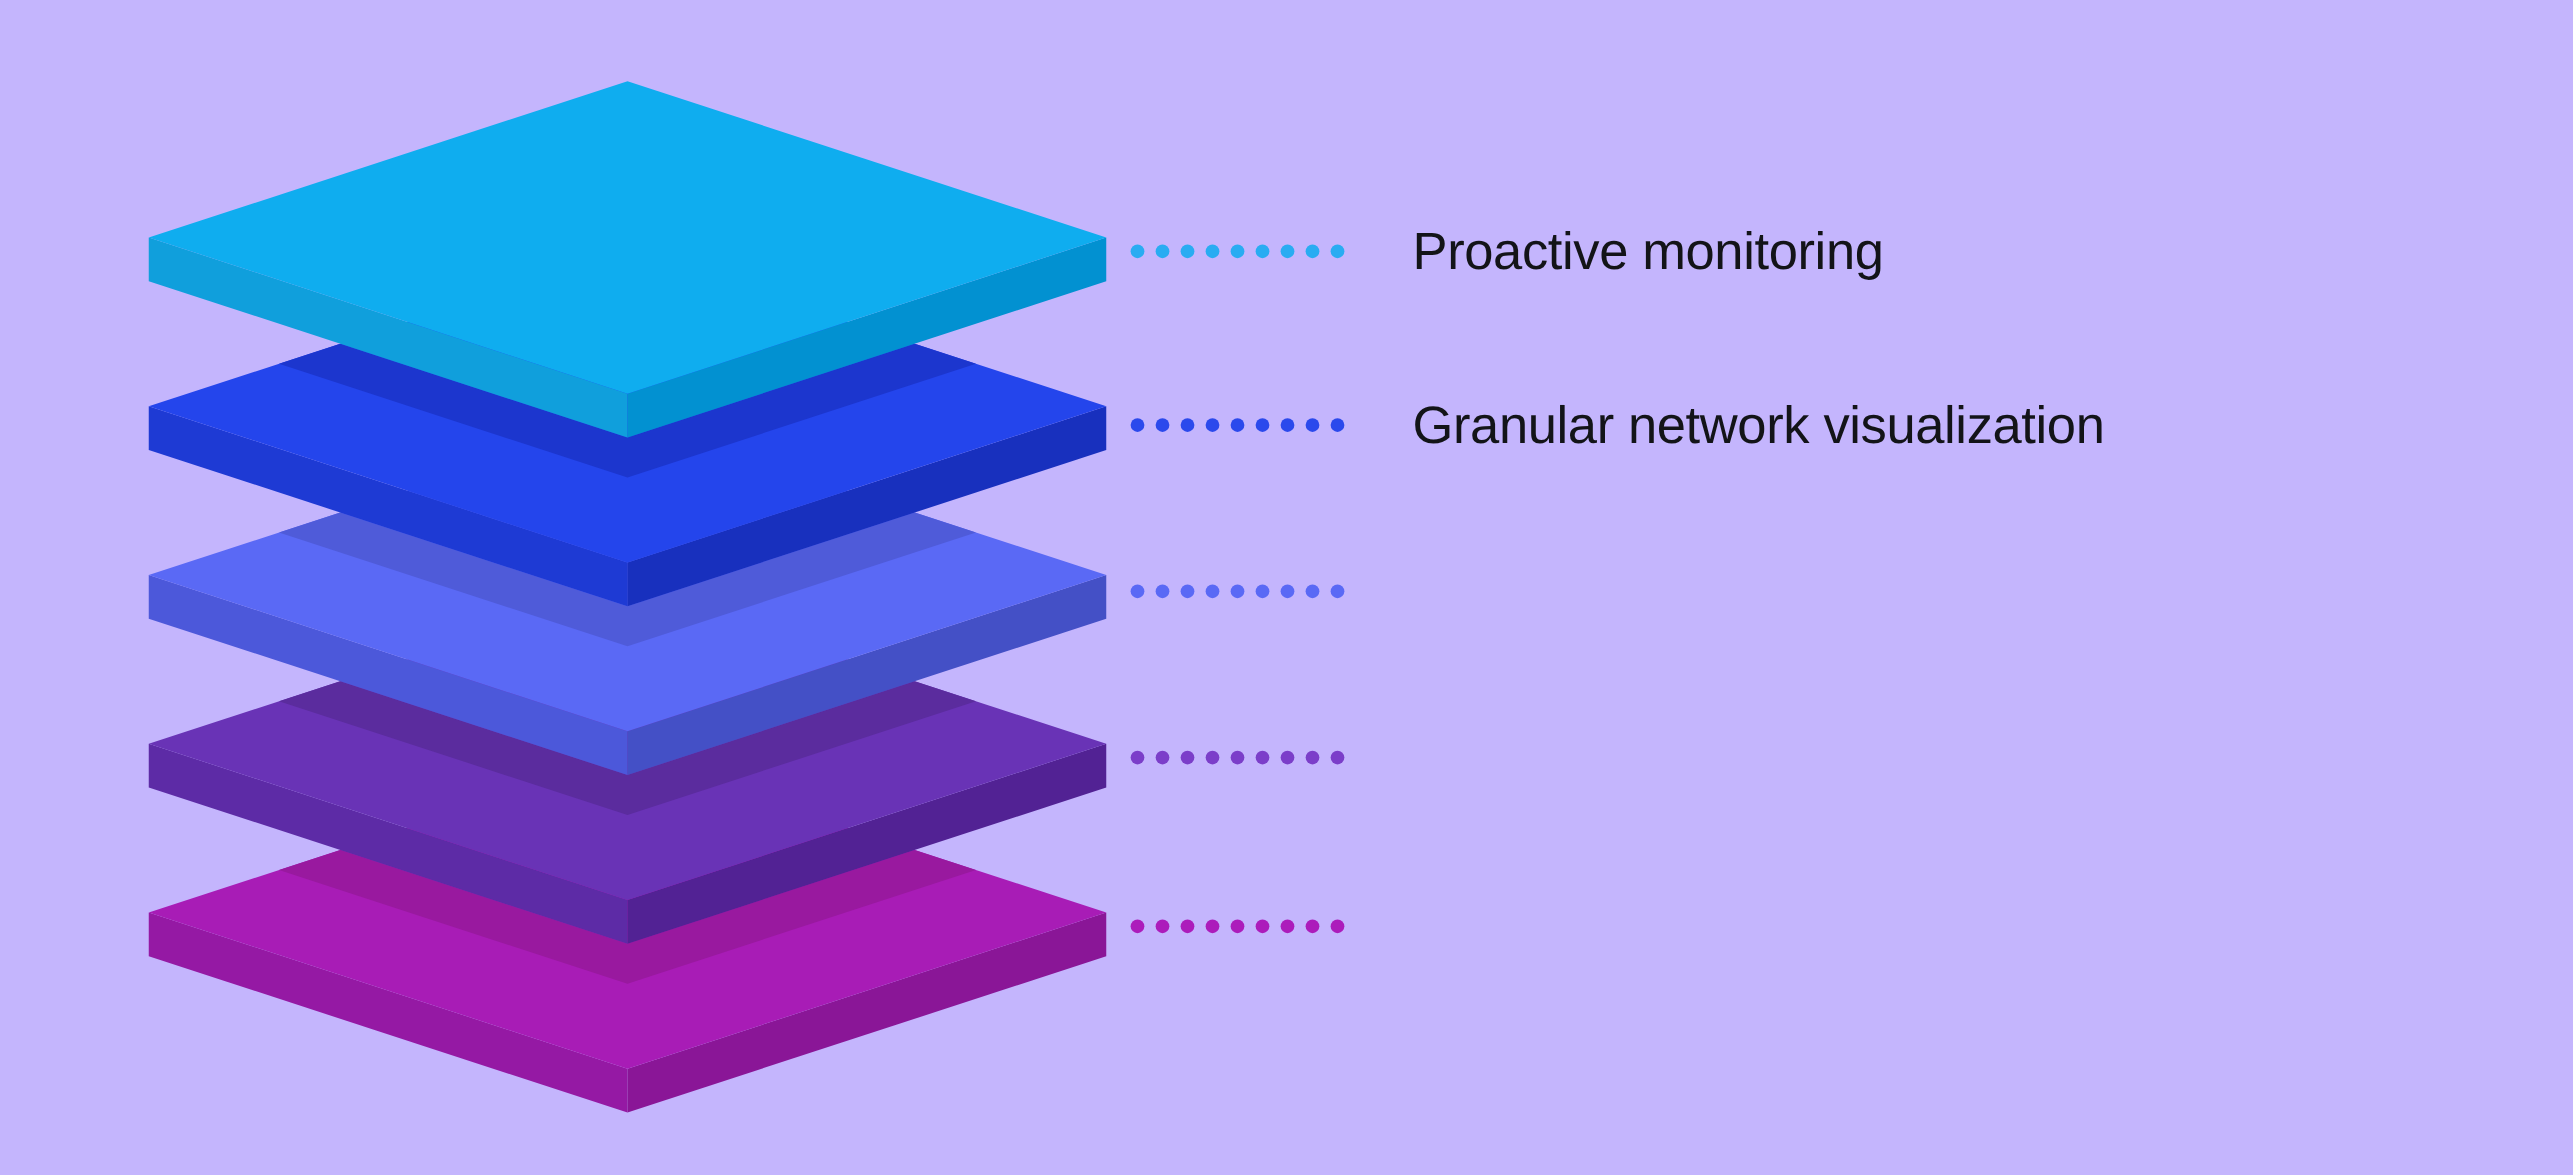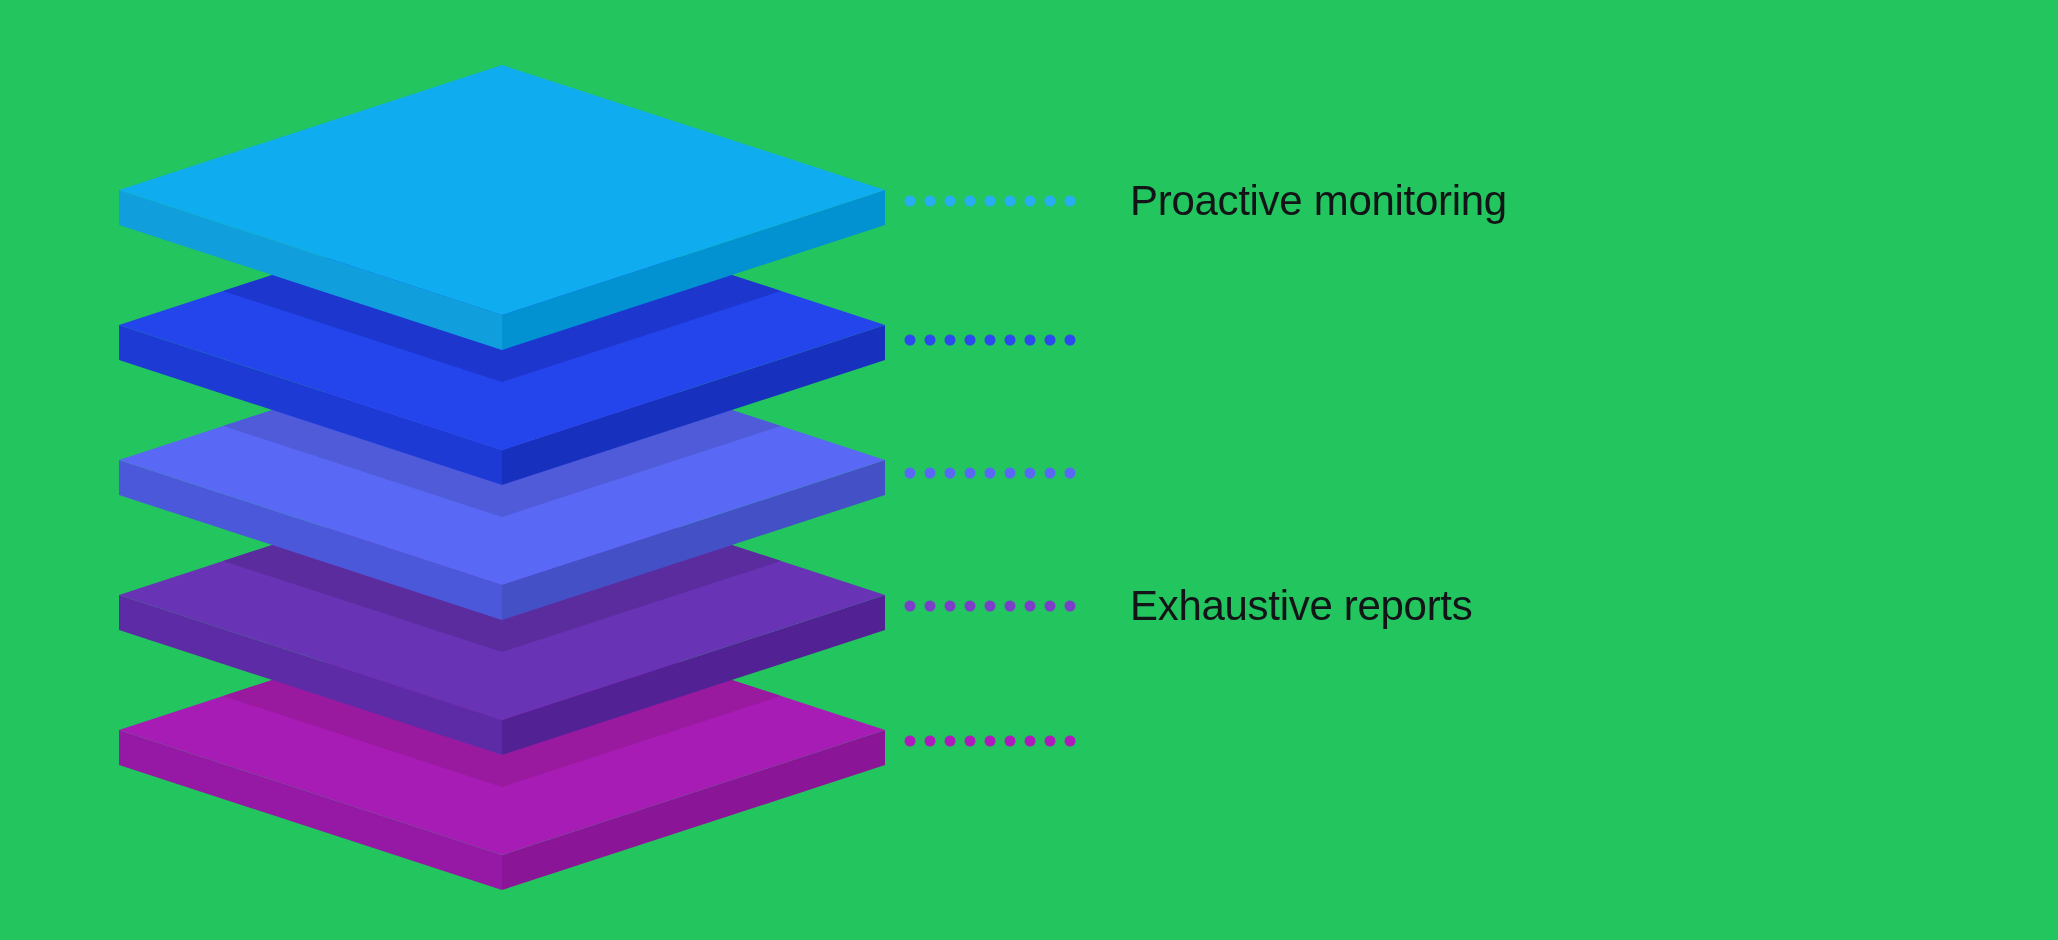--- a/index.html
+++ b/index.html
@@ -1,20 +1,20 @@
 <!DOCTYPE html>
 <html><head>
 <meta charset="utf-8">
 <style>
   html, body { margin: 0; padding: 0; background: #ffffff; }
   .canvas {
     position: relative;
     width: 2058px;
     height: 940px;
-    background: #22c55e;
+    background: #c4b5fd;
     overflow: hidden;
     font-family: "Liberation Sans", sans-serif;
   }
   .stack-svg {
     position: absolute;
     inset: 0;
     width: 2058px;
     height: 940px;
     display: block;
   }
@@ -105,15 +105,15 @@
         <circle cx="970" cy="741" r="5.5" fill="#ac1cbb"></circle>
         <circle cx="990" cy="741" r="5.5" fill="#ac1cbb"></circle>
         <circle cx="1010" cy="741" r="5.5" fill="#ac1cbb"></circle>
         <circle cx="1030" cy="741" r="5.5" fill="#ac1cbb"></circle>
         <circle cx="1050" cy="741" r="5.5" fill="#ac1cbb"></circle>
         <circle cx="1070" cy="741" r="5.5" fill="#ac1cbb"></circle>
       </g>
     </svg>
 
   <div class="layer-label" style="top:201px">Proactive monitoring</div>
-  <div class="layer-label" style="top:606px">Exhaustive reports</div>
+  <div class="layer-label" style="top:340px">Granular network visualization</div>
 
 </div>
 
 </body></html>

